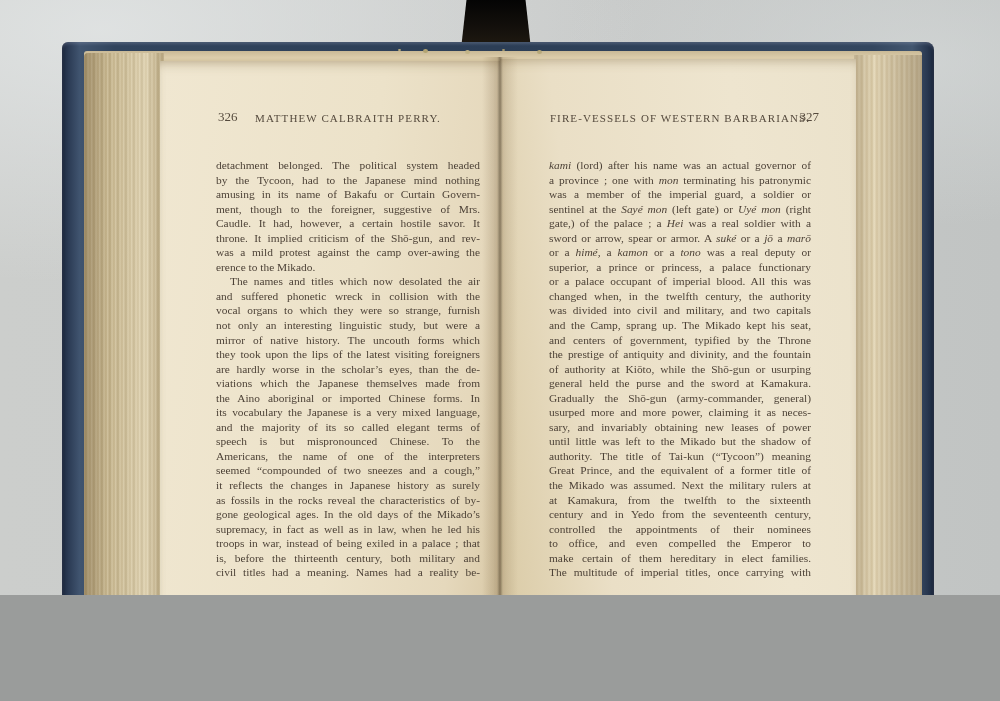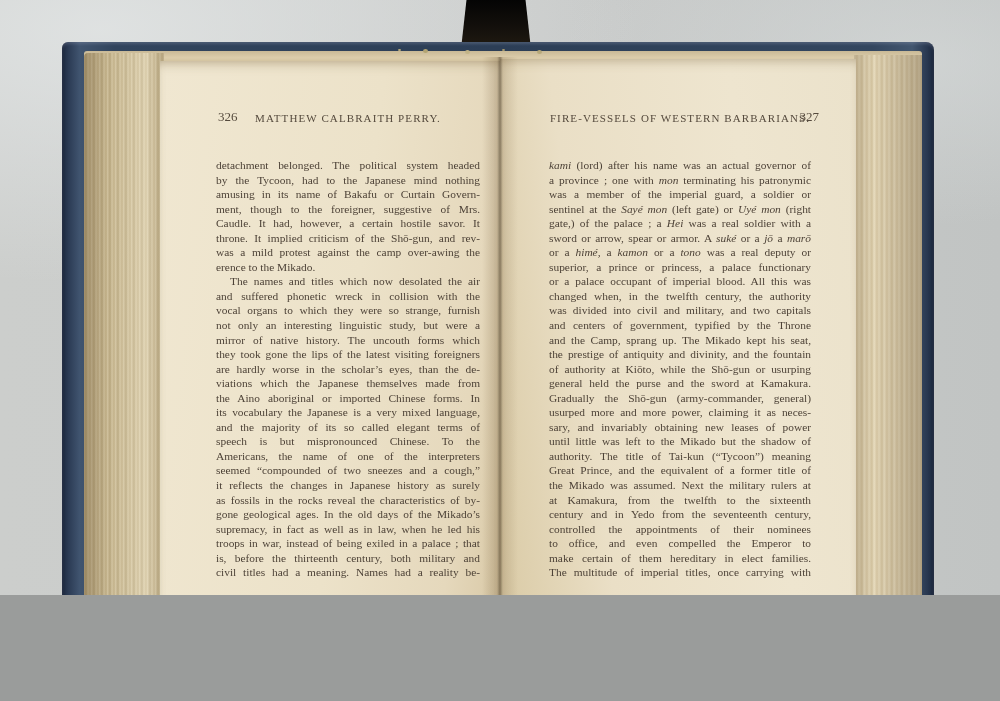--- a/index.html
+++ b/index.html
@@ -128,21 +128,21 @@
           <div class="line"><span>ment, though to the foreigner, suggestive of Mrs.</span></div>
           <div class="line"><span>Caudle.  It had, however, a certain hostile savor.  It</span></div>
           <div class="line"><span>throne.  It implied criticism of the Shō-gun, and rev-</span></div>
           <div class="line"><span>was a mild protest against the camp over-awing the</span></div>
           <div class="line noj"><span>erence to the Mikado.</span></div>
           <div class="line ind"><span>The names and titles which now desolated the air</span></div>
           <div class="line"><span>and suffered phonetic wreck in collision with the</span></div>
           <div class="line"><span>vocal organs to which they were so strange, furnish</span></div>
           <div class="line"><span>not only an interesting linguistic study, but were a</span></div>
           <div class="line"><span>mirror of native history.  The uncouth forms which</span></div>
-          <div class="line"><span>they took gone the lips of the latest visiting foreigners</span></div>
+          <div class="line"><span>they took upon the lips of the latest visiting foreigners</span></div>
           <div class="line"><span>are hardly worse in the scholar’s eyes, than the de-</span></div>
           <div class="line"><span>viations which the Japanese themselves made from</span></div>
           <div class="line"><span>the Aino aboriginal or imported Chinese forms.  In</span></div>
           <div class="line"><span>its vocabulary the Japanese is a very mixed language,</span></div>
           <div class="line"><span>and the majority of its so called elegant terms of</span></div>
           <div class="line"><span>speech is but mispronounced Chinese.  To the</span></div>
           <div class="line"><span>Americans, the name of one of the interpreters</span></div>
           <div class="line"><span>seemed “compounded of two sneezes and a cough,”</span></div>
           <div class="line"><span>it reflects the changes in Japanese history as surely</span></div>
           <div class="line"><span>as fossils in the rocks reveal the characteristics of by-</span></div>
@@ -164,22 +164,22 @@
           <div class="line"><span>a province ; one with </span><i>mon</i><span> terminating his patronymic</span></div>
           <div class="line"><span>was a member of the imperial guard, a soldier or</span></div>
           <div class="line"><span>sentinel at the </span><i>Sayé mon</i><span> (left gate) or </span><i>Uyé mon</i><span> (right</span></div>
           <div class="line"><span>gate,) of the palace ; a </span><i>Hei</i><span> was a real soldier with a</span></div>
           <div class="line"><span>sword or arrow, spear or armor.  A </span><i>suké</i><span> or a </span><i>jō</i><span> a </span><i>marō</i></div>
           <div class="line"><span>or a </span><i>himé,</i><span> a </span><i>kamon</i><span> or a </span><i>tono</i><span> was a real deputy or</span></div>
           <div class="line"><span>superior, a prince or princess, a palace functionary</span></div>
           <div class="line"><span>or a palace occupant of imperial blood.  All this was</span></div>
           <div class="line"><span>changed when, in the twelfth century, the authority</span></div>
           <div class="line"><span>was divided into civil and military, and two capitals</span></div>
+          <div class="line"><span>and the Camp, sprang up.  The Mikado kept his seat,</span></div>
           <div class="line"><span>and centers of government, typified by the Throne</span></div>
-          <div class="line"><span>and the Camp, sprang up.  The Mikado kept his seat,</span></div>
           <div class="line"><span>the prestige of antiquity and divinity, and the fountain</span></div>
           <div class="line"><span>of authority at Kiōto, while the Shō-gun or usurping</span></div>
           <div class="line"><span>general held the purse and the sword at Kamakura.</span></div>
           <div class="line"><span>Gradually the Shō-gun (army-commander, general)</span></div>
           <div class="line"><span>usurped more and more power, claiming it as neces-</span></div>
           <div class="line"><span>sary, and invariably obtaining new leases of power</span></div>
           <div class="line"><span>until little was left to the Mikado but the shadow of</span></div>
           <div class="line"><span>authority.  The title of Tai-kun (“Tycoon”) meaning</span></div>
           <div class="line"><span>Great Prince, and the equivalent of a former title of</span></div>
           <div class="line"><span>the Mikado was assumed.  Next the military rulers at</span></div>

